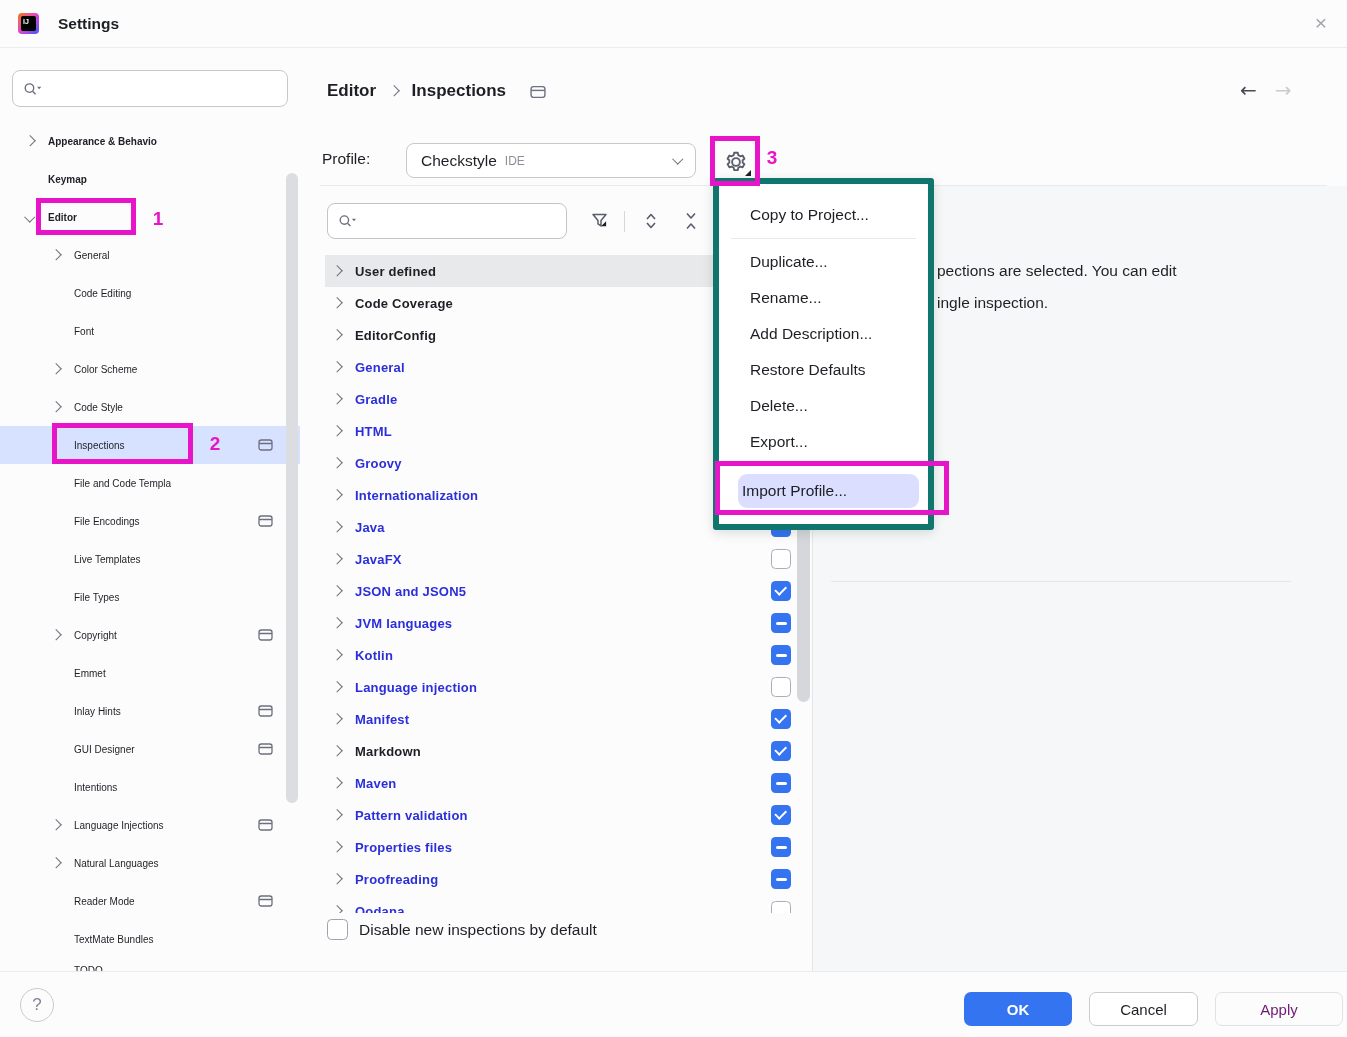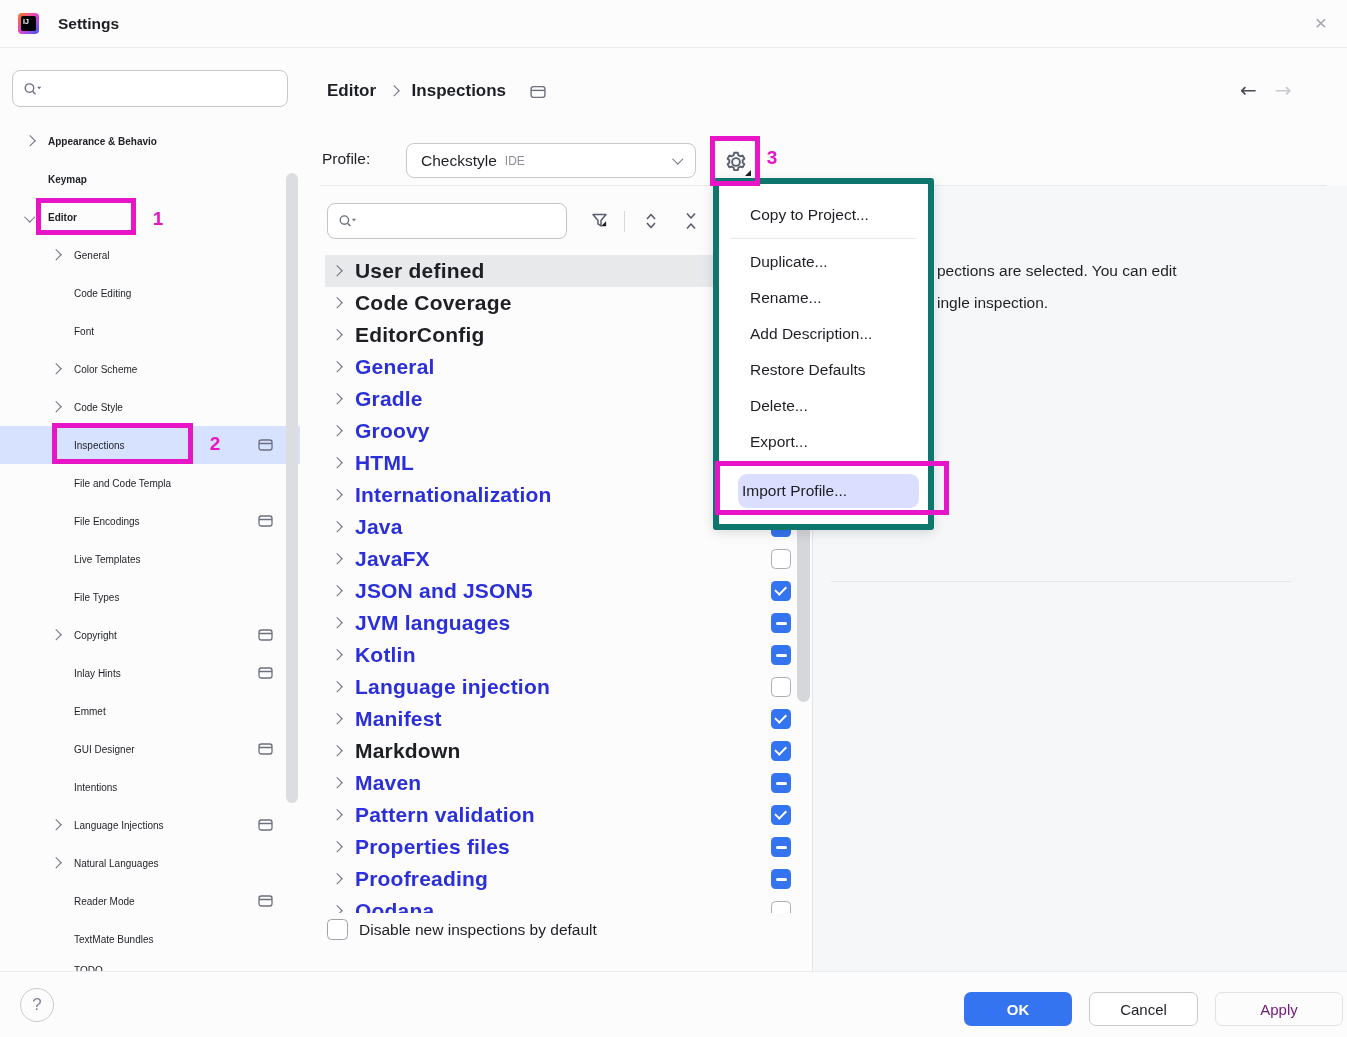--- a/index.html
+++ b/index.html
@@ -70,21 +70,21 @@
   .profile-divider { position:absolute; left:320px; top:185px; width:1007px; height:1px; background:#E8EAED; }
   
   .tree-search { position:absolute; left:327px; top:203px; width:240px; height:36px; background:#fff;
     border:1px solid #C2C4C9; border-radius:8px; display:flex; align-items:center; padding:0 10px; }
   .icon-btn { position:absolute; width:26px; height:26px; display:flex; align-items:center; justify-content:center; cursor:pointer; }
   .vdiv { position:absolute; left:624px; top:211px; width:1px; height:21px; background:#D6D8DC; }
   
   .tree { position:absolute; left:325px; top:255px; width:487px; height:658px; overflow:hidden; }
   .t-row { height:32px; display:flex; align-items:center; padding-left:8px; cursor:pointer; }
   .t-row.selected { background:#E8E9EB; }
-  .t-label { font-size:21px; font-weight:600; letter-spacing:.2px; white-space:nowrap; }
+  .t-label { font-size:13px; font-weight:600; letter-spacing:.2px; white-space:nowrap; }
   .t-label.blue { color:#2A2FD9; }
   .t-label.black { color:#1D1F24; }
   .cb { width:20px; height:20px; border-radius:4.5px; margin-left:auto; margin-right:21px;
     position:relative; flex:none; cursor:pointer; }
   .cb.checked, .cb.indet { background:#3574F0; }
   .cb.unchecked { background:#fff; border:1.5px solid #ABAEB6; }
   .cb.checked::after { content:""; position:absolute; left:4px; top:5px; width:9px; height:4.5px;
     border-left:2.2px solid #fff; border-bottom:2.2px solid #fff; transform:rotate(-45deg); }
   .cb.indet::after { content:""; position:absolute; left:4.5px; top:8.5px; width:11px; height:3.2px;
     background:#fff; border-radius:2px; }
@@ -219,31 +219,31 @@
       <span class="s-label">Copyright</span>
       <span class="pane-ic">
         <svg width="15" height="13" viewBox="0 0 15 13">
             <rect x="1" y="1.5" width="13" height="10" rx="2.2" fill="none" stroke="#6C707E" stroke-width="1.3"></rect>
             <line x1="1" y1="5" x2="14" y2="5" stroke="#6C707E" stroke-width="1.3"></line>
           </svg>
       </span>
     </div>
     <div class="s-row lvl1">
       <span class="cslot"></span>
+      <span class="s-label">Emmet</span>
+    </div>
+    <div class="s-row lvl1">
+      <span class="cslot"></span>
       <span class="s-label">Inlay Hints</span>
       <span class="pane-ic">
         <svg width="15" height="13" viewBox="0 0 15 13">
             <rect x="1" y="1.5" width="13" height="10" rx="2.2" fill="none" stroke="#6C707E" stroke-width="1.3"></rect>
             <line x1="1" y1="5" x2="14" y2="5" stroke="#6C707E" stroke-width="1.3"></line>
           </svg>
       </span>
-    </div>
-    <div class="s-row lvl1">
-      <span class="cslot"></span>
-      <span class="s-label">Emmet</span>
     </div>
     <div class="s-row lvl1">
       <span class="cslot"></span>
       <span class="s-label">GUI Designer</span>
       <span class="pane-ic">
         <svg width="15" height="13" viewBox="0 0 15 13">
             <rect x="1" y="1.5" width="13" height="10" rx="2.2" fill="none" stroke="#6C707E" stroke-width="1.3"></rect>
             <line x1="1" y1="5" x2="14" y2="5" stroke="#6C707E" stroke-width="1.3"></line>
           </svg>
       </span>
@@ -379,27 +379,27 @@
   <div class="t-row">
     <span class="cslot">
         <span class="chev r"></span>
       </span>
     <span class="t-label blue">Gradle</span>
   </div>
   <div class="t-row">
     <span class="cslot">
         <span class="chev r"></span>
       </span>
+    <span class="t-label blue">HTML</span>
+  </div>
+  <div class="t-row">
+    <span class="cslot">
+        <span class="chev r"></span>
+      </span>
     <span class="t-label blue">Groovy</span>
-  </div>
-  <div class="t-row">
-    <span class="cslot">
-        <span class="chev r"></span>
-      </span>
-    <span class="t-label blue">HTML</span>
   </div>
   <div class="t-row">
     <span class="cslot">
         <span class="chev r"></span>
       </span>
     <span class="t-label blue">Internationalization</span>
   </div>
   <div class="t-row">
     <span class="cslot">
         <span class="chev r"></span>

